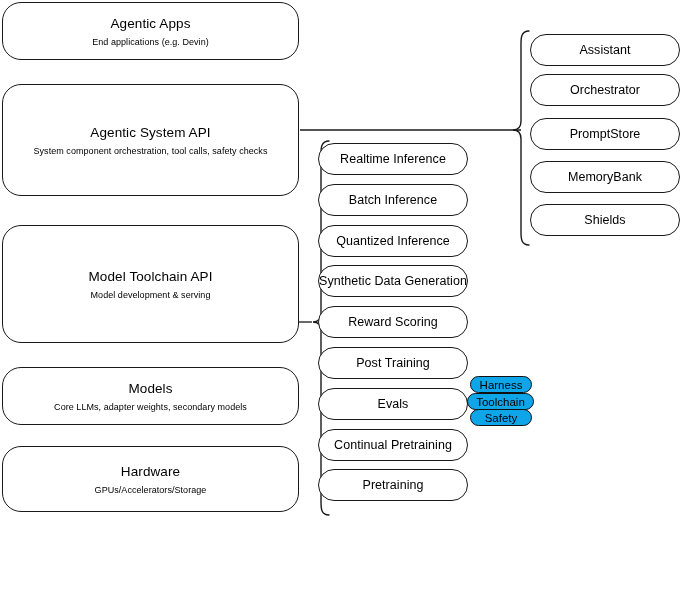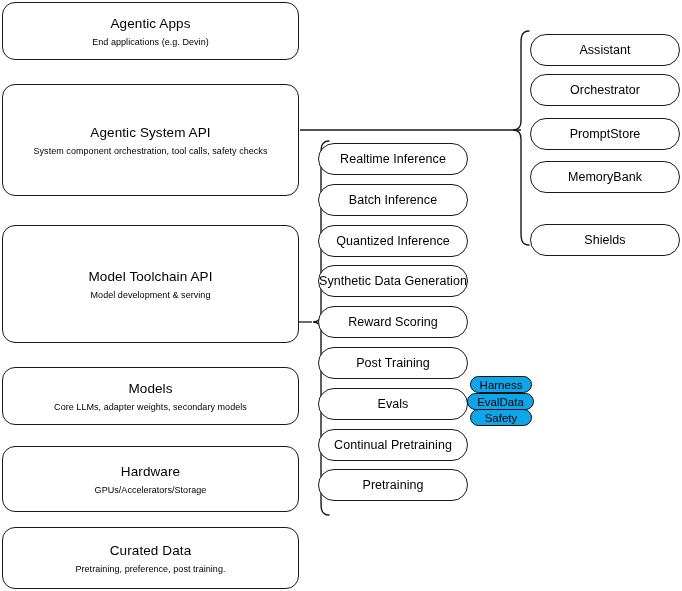--- a/index.html
+++ b/index.html
@@ -30,21 +30,21 @@
     flex-direction: column;
     align-items: center;
     justify-content: center;
     text-align: center;
     color: #000000;
   }
   
   .layer {
     left: 2px;
     width: 297px;
-    border-radius: 13px;
+    border-radius: 19px;
   }
   .layer .title {
     font-size: 13.5px;
     line-height: 17px;
     letter-spacing: 0.1px;
   }
   .layer .subtitle {
     font-size: 9px;
     line-height: 12px;
     margin-top: 4px;
@@ -134,38 +134,34 @@
   <div class="box layer" style="top:367px;height:58px;">
     <div class="title">Models</div>
     <div class="subtitle">Core LLMs, adapter weights, secondary models</div>
   </div>
 
   <div class="box layer" style="top:446px;height:66px;">
     <div class="title">Hardware</div>
     <div class="subtitle">GPUs/Accelerators/Storage</div>
   </div>
 
-  <div class="box layer" style="top:527px;height:62px;">
-    <div class="title">Curated Data</div>
-    <div class="subtitle">Pretraining, preference, post training.</div>
-  </div>
 
   <div class="box chip right" style="top:34px;">Assistant</div>
   <div class="box chip right" style="top:74px;">Orchestrator</div>
   <div class="box chip right" style="top:118px;">PromptStore</div>
   <div class="box chip right" style="top:161px;">MemoryBank</div>
-  <div class="box chip right" style="top:204px;margin-top:20px;">Shields</div>
+  <div class="box chip right" style="top:204px;">Shields</div>
 
   <div class="box chip mid" style="top:143px;">Realtime Inference</div>
   <div class="box chip mid" style="top:184px;">Batch Inference</div>
   <div class="box chip mid" style="top:225px;">Quantized Inference</div>
   <div class="box chip mid" style="top:265px;">Synthetic Data Generation</div>
   <div class="box chip mid" style="top:306px;">Reward Scoring</div>
   <div class="box chip mid" style="top:347px;">Post Training</div>
   <div class="box chip mid" style="top:388px;">Evals</div>
   <div class="box chip mid" style="top:429px;">Continual Pretraining</div>
   <div class="box chip mid" style="top:469px;">Pretraining</div>
 
   <div class="tag" style="left:470px;top:376px;width:62px;">Harness</div>
-  <div class="tag" style="left:467px;top:393px;width:67px;">EvalData</div>
+  <div class="tag" style="left:467px;top:393px;width:67px;">Toolchain</div>
   <div class="tag" style="left:470px;top:409px;width:62px;">Safety</div>
 
 </div>
 
 </body></html>

